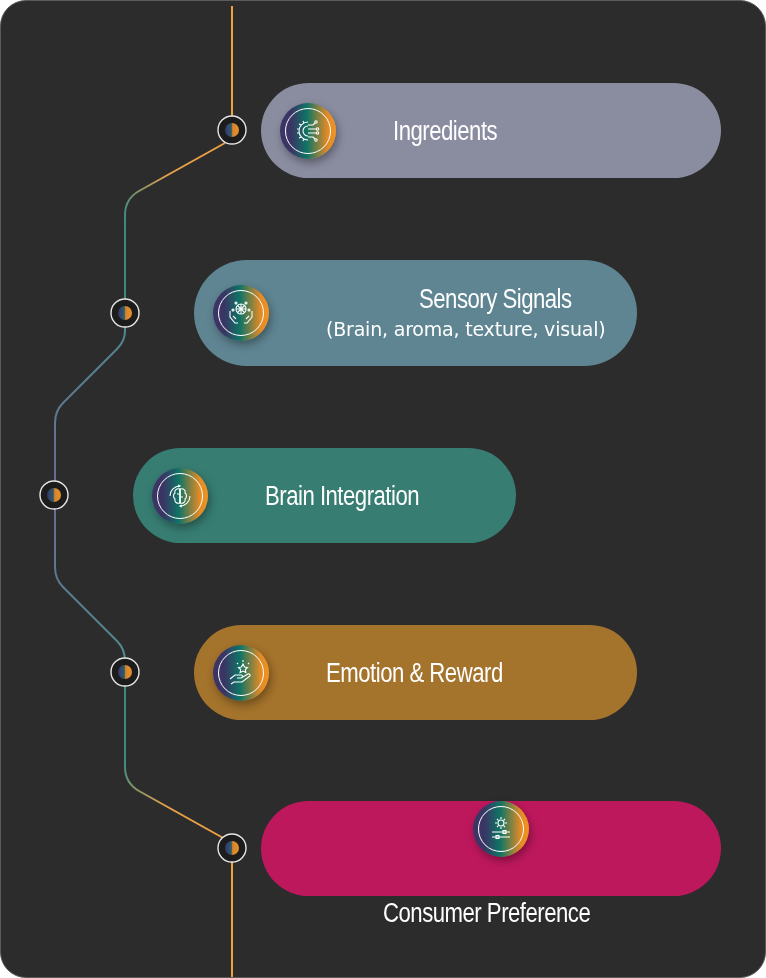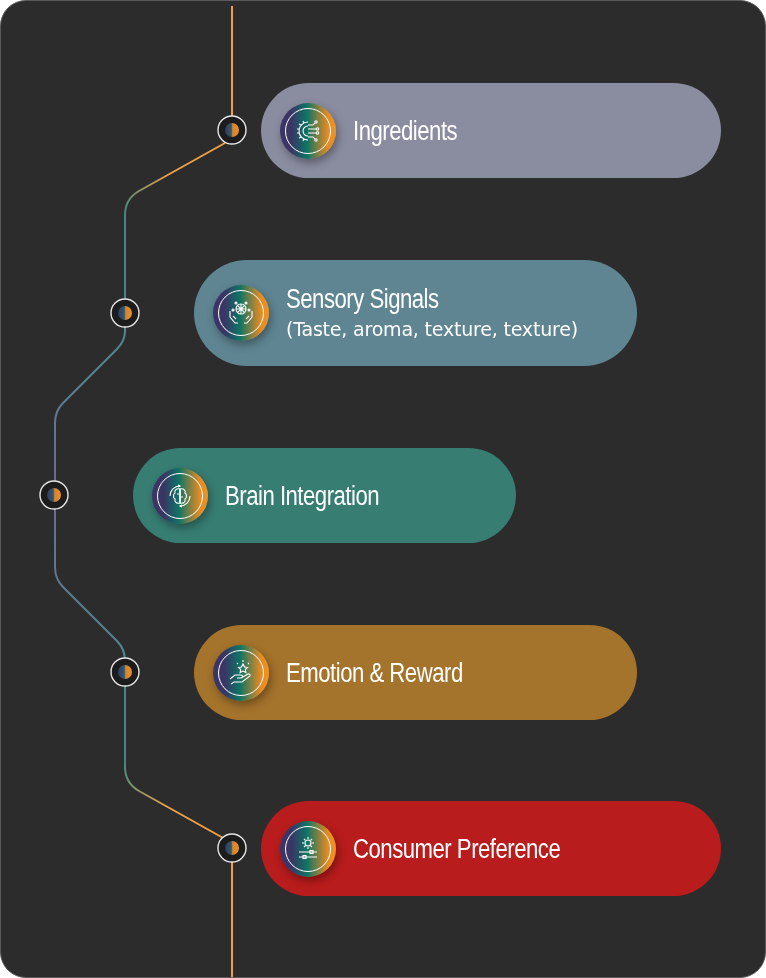--- a/index.html
+++ b/index.html
@@ -4,21 +4,21 @@
 <style>
   html, body { margin:0; padding:0; background:#ffffff; }
   body { width:766px; height:978px; position:relative; overflow:hidden; font-family:"Liberation Sans", sans-serif; }
   .card {
     position:absolute; left:0; top:0; width:764px; height:976px;
     background:#2c2c2c; border:1px solid #5a5a5a; border-radius:26px; overflow:hidden;
   }
   svg.flow { position:absolute; left:0; top:0; }
   .pill {
     position:absolute; height:95px; border-radius:48px;
-    display:flex; align-items:center; box-sizing:border-box; padding-left:19px;
+    display:flex; align-items:center; box-sizing:border-box; padding-left:19px;gap:40px;
   }
   .badge {
     width:56px; height:56px; border-radius:50%; flex:0 0 56px; position:relative;
     background:linear-gradient(90deg,#3a3565 0%,#3a3565 20%,#0e7465 48%,#e28b25 85%,#f09423 100%);
     box-shadow:2px 4px 8px rgba(0,0,0,0.35);
   }
   .badge .ring {
     position:absolute; left:5px; top:5px; width:44px; height:44px; border-radius:50%;
     border:1.3px solid #ffffff;
   }
@@ -123,23 +123,23 @@
         <circle cx="14" cy="10" r="5"></circle>
         <path d="M9 10 h10 M14 5 v10 M10.5 6.5 l7 7 M17.5 6.5 l-7 7"></path>
         <circle cx="9" cy="4" r="1"></circle>
           <circle cx="19" cy="4" r="1"></circle>
           <circle cx="6" cy="11" r="1"></circle>
           <circle cx="22" cy="11" r="1"></circle>
         <path d="M3 12 v6 l5 6 h3 M25 12 v6 l-5 6 h-3"></path>
         <path d="M6 17 l3 3 M22 17 l-3 3"></path>
       </svg>
     </div>
-    <div class="txt" style="margin-top:-2px;">
+    <div class="txt" style="margin-top:-2px;align-items:flex-end;">
       <span class="title">Sensory Signals</span>
-      <span class="sub">(Taste, aroma, texture, texture)</span>
+      <span class="sub">(Brain, aroma, texture, visual)</span>
     </div>
   </div>
 
   <div class="pill" style="left:193px; top:624px; width:443px; background:#a4732c;">
     <div class="badge">
       <div class="ring"></div>
       <svg width="28" height="28" viewBox="0 0 28 28" fill="none" stroke="#fff" stroke-width="1.1">
         <path d="M16 5 l1.5 3 3 .5 -2.2 2 .6 3 -2.9 -1.5 -2.9 1.5 .6 -3 -2.2 -2 3 -.5 Z"></path>
         <path d="M16 1 v2 M10 4 l1 1 M22 4 l-1 1"></path>
         <path d="M3 20 l5 -4 h6 a1.5 1.5 0 0 1 0 3 h-4 M14 19 l7 -4 a1.5 1.5 0 0 1 2 2 l-8 6 h-8 l-3 2"></path>
@@ -159,21 +159,21 @@
         <path d="M14 7 v14 M11 12 h2 M15 15 h2"></path>
         <path d="M4 14 A10 10 0 0 1 14 4 M24 14 A10 10 0 0 1 14 24"></path>
         <path d="M12 3 l2 1 -2 1 M16 23 l-2 1 2 1"></path>
       </svg>
     </div>
     <div class="txt">
       <span class="title">Brain Integration</span>
     </div>
   </div>
 
-  <div class="pill" style="left:260px; top:800px; width:460px; background:#b91c1c;">
+  <div class="pill" style="left:260px; top:800px; width:460px; background:#be185d;flex-direction:column;">
     <div class="badge">
       <div class="ring"></div>
       <svg width="28" height="28" viewBox="0 0 28 28" fill="none" stroke="#fff" stroke-width="1.1">
         <circle cx="14" cy="8" r="3"></circle>
         <path d="M14 2 v2 M14 12 v2 M8 8 h2 M18 8 h2 M10 4 l1.4 1.4 M18 4 l-1.4 1.4 M10 12 l1.4 -1.4 M18 12 l-1.4 -1.4"></path>
         <path d="M5 17 h18 M5 22 h18"></path>
         <rect x="16" y="15.5" width="3" height="3"></rect>
         <rect x="9" y="20.5" width="3" height="3"></rect>
       </svg>
     </div>

